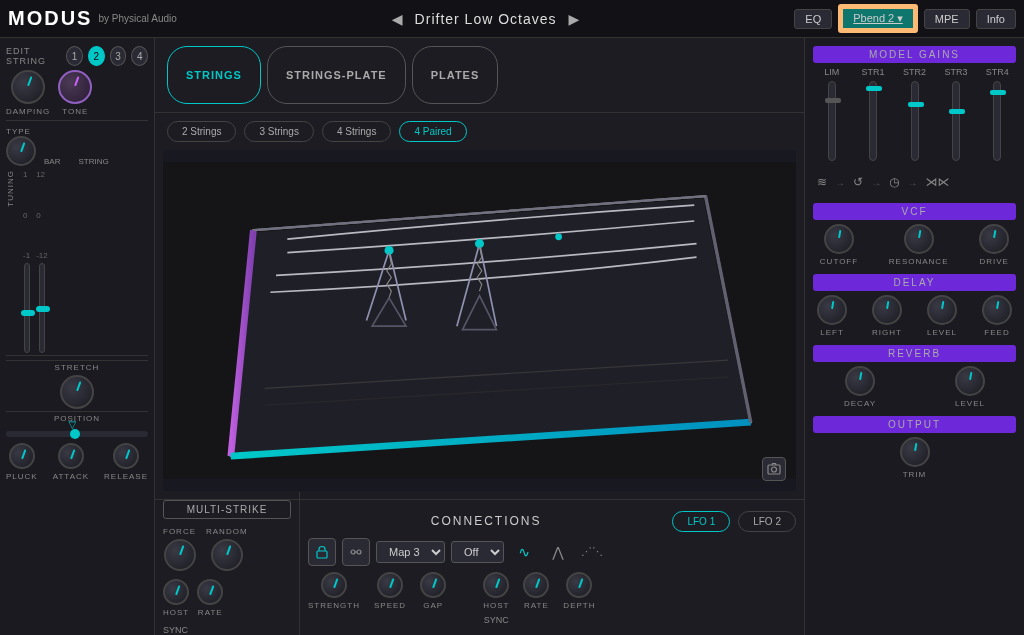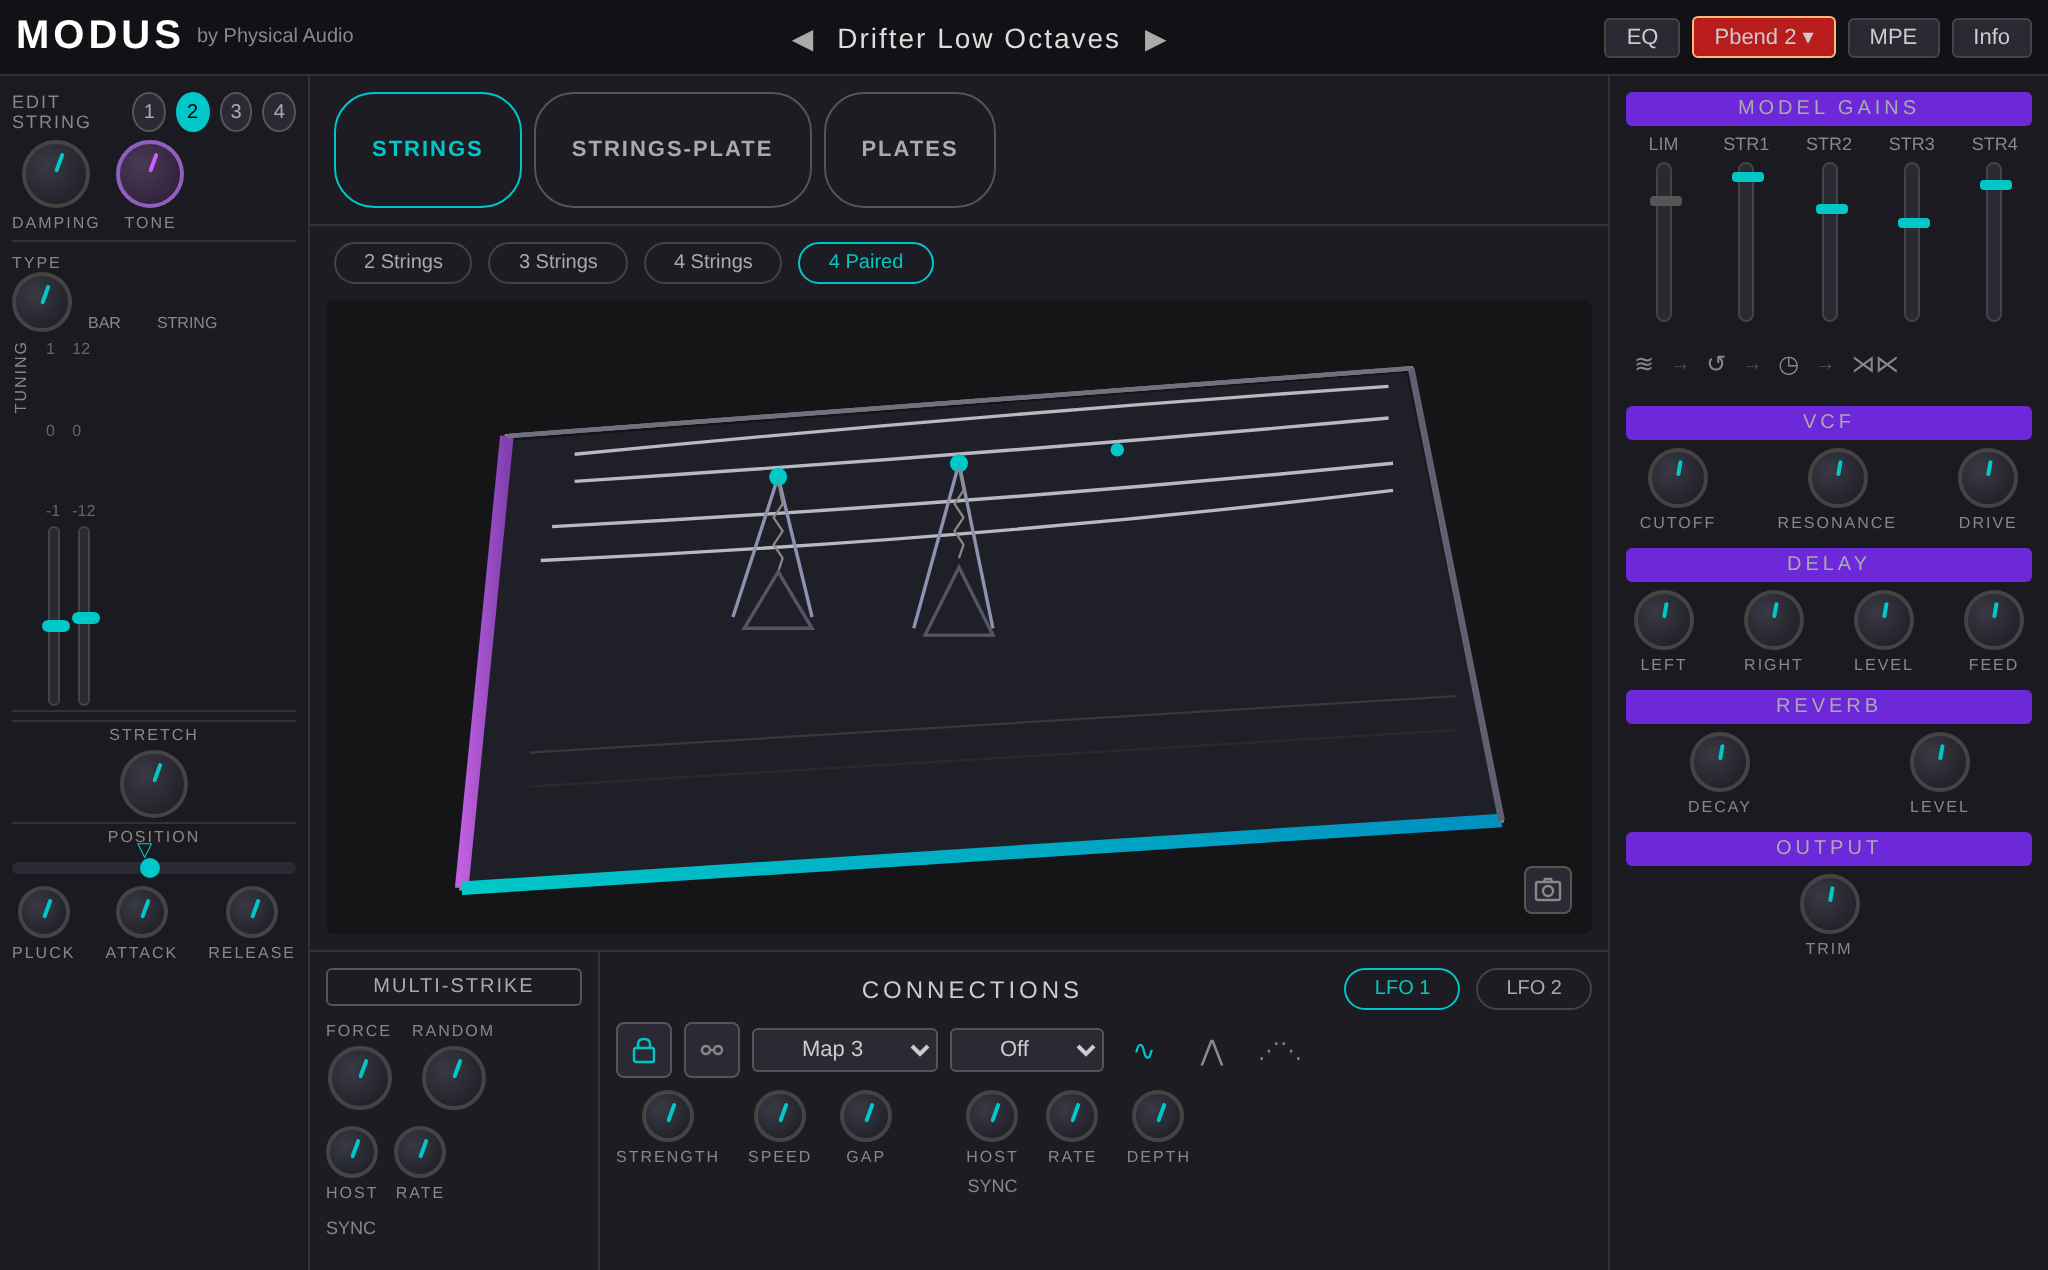--- a/index.html
+++ b/index.html
@@ -70,30 +70,31 @@
     .hdr-btn {
       background: #2a2a35;
       border: 1px solid #444;
       color: #ccc;
       padding: 3px 10px;
       border-radius: 3px;
       font-size: 11px;
       cursor: pointer;
     }
     .pbend-btn {
-      background: #b91c1c;
-      border: 1px solid #fdba74;
+      background: #0f766e;
+      border: 5px solid #fdba74;
       color: #ccc;
       padding: 3px 10px;
       border-radius: 3px;
       font-size: 11px;
       cursor: pointer;
       display: flex;
       align-items: center;
       gap: 4px;
+      text-decoration: underline;
     }
 
     
     .main-content {
       display: flex;
       flex: 1;
       overflow: hidden;
     }
 
     
@@ -327,22 +328,23 @@
       align-items: center;
       justify-content: center;
       cursor: pointer;
       color: #888;
       font-size: 12px;
     }
 
     
     .bottom-center {
       display: flex;
-      height: 160px;
+      height: 136px;
       border-top: 1px solid #333;
+      align-items: center;
     }
 
     .multi-strike-panel {
       width: 145px;
       border-right: 1px solid #333;
       padding: 8px;
       display: flex;
       flex-direction: column;
       gap: 4px;
     }
@@ -413,21 +415,21 @@
       align-items: center;
       justify-content: center;
       cursor: pointer;
       color: #00c8c8;
       font-size: 14px;
     }
     .conn-select {
       background: #2a2a35;
       border: 1px solid #555;
       color: #ccc;
-      padding: 3px 20px;
+      padding: 3px 8px;
       border-radius: 3px;
       font-size: 11px;
       cursor: pointer;
     }
     .wave-btn {
       width: 28px;
       height: 28px;
       border: none;
       background: none;
       color: #888;

